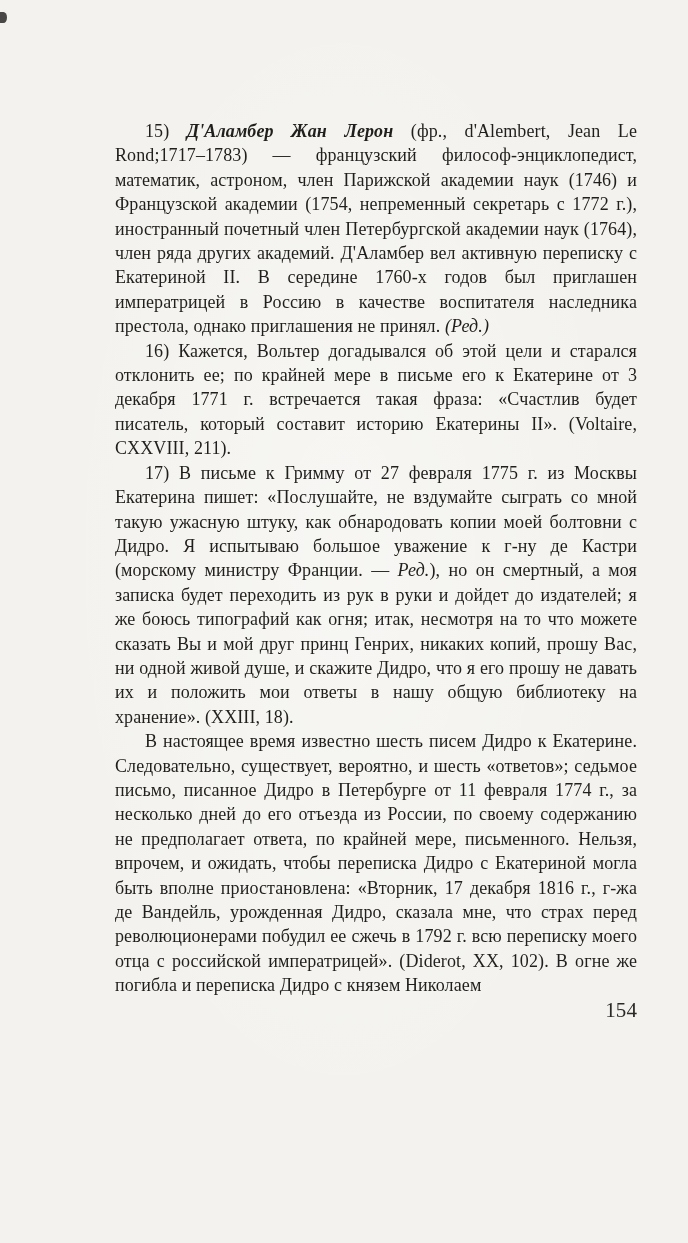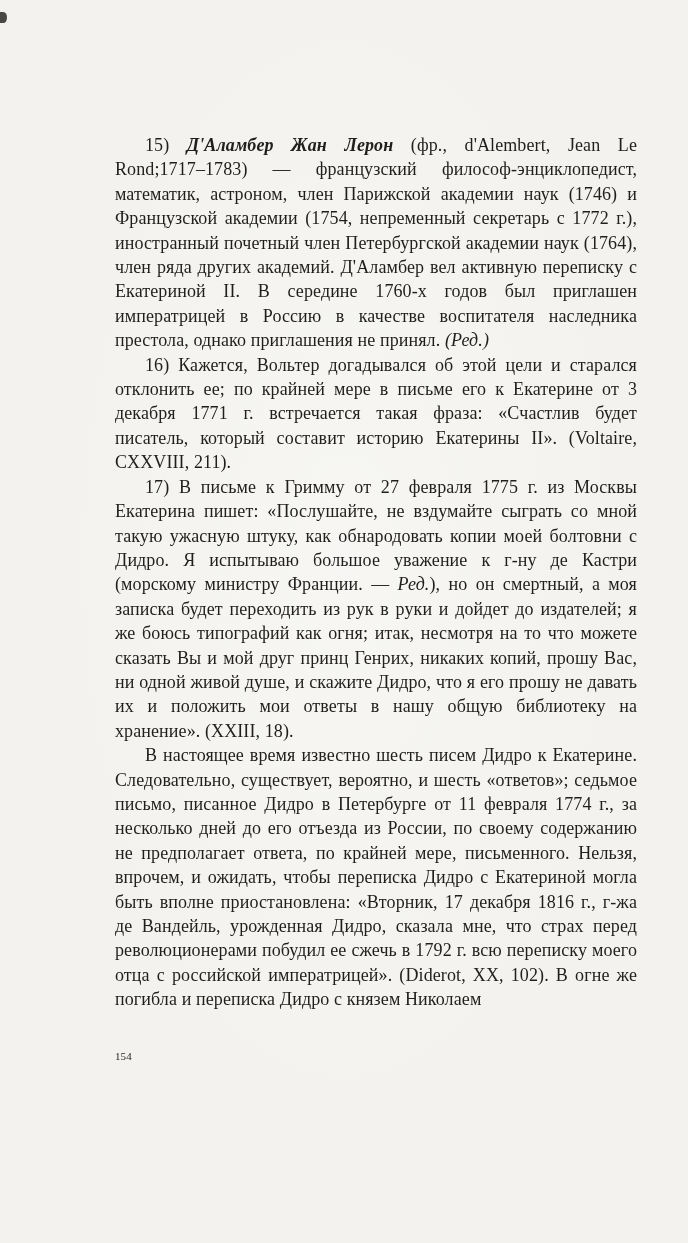--- a/index.html
+++ b/index.html
@@ -27,39 +27,38 @@
     top: 12px;
     width: 7px;
     height: 11px;
     background: #2a2a28;
     border-radius: 0 60% 60% 0;
     opacity: 0.85;
   }
   .text-block {
     position: absolute;
     left: 115px;
-    top: 133px;
+    top: 119px;
     width: 522px;
     color: #201f1d;
     font-size: 18px;
     line-height: 24.4px;
     text-align: justify;
     letter-spacing: 0.1px;
   }
   .text-block p {
     margin: 0;
     text-indent: 30px;
   }
   .i  { font-style: italic; }
   .bi { font-style: italic; font-weight: bold; }
   .page-number {
-    margin-top: 32px;
-    text-align: left;
+    text-align: right;
     text-indent: 0;
-    font-size: 11px;
+    font-size: 21px;
     color: #2a2927;
   }
 </style>
 </head>
 <body>
 
 <div class="scan-page">
   <div class="scan-artifact"></div>
 
   <div class="text-block">

